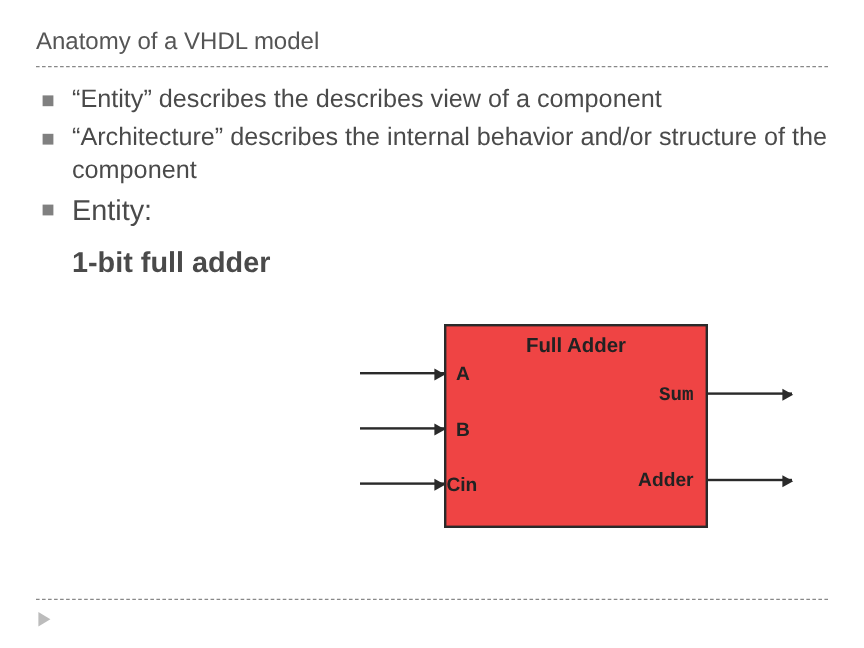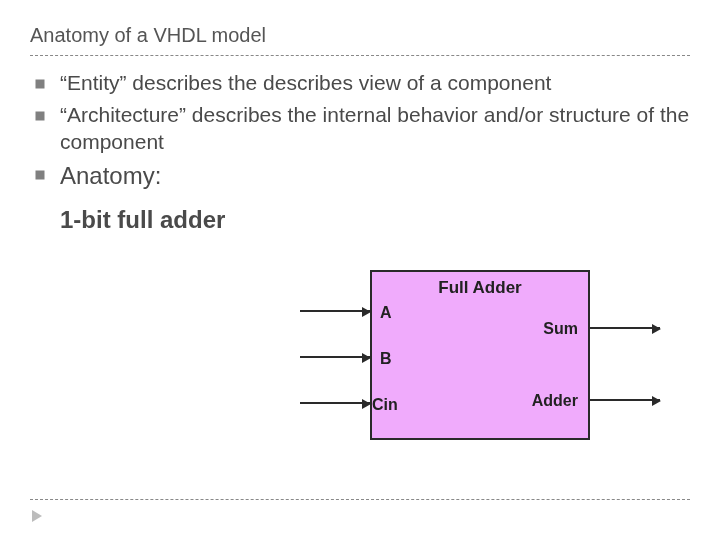--- a/index.html
+++ b/index.html
@@ -80,21 +80,21 @@
     top: 260px;
     width: 380px;
     height: 220px;
   }
   .adder-box {
     position: absolute;
     left: 70px;
     top: 10px;
     width: 220px;
     height: 170px;
-    background: #f0abfc;
+    background: #ef4444;
     border: 2px solid #2a2a2a;
     box-sizing: border-box;
   }
   .box-title {
     position: absolute;
     left: 0;
     top: 6px;
     width: 100%;
     text-align: center;
     font-size: 17px;
@@ -103,21 +103,21 @@
   }
   .port-label {
     position: absolute;
     font-size: 16px;
     font-weight: bold;
     color: #222;
   }
   .port-A   { left: 8px;  top: 32px; }
   .port-B   { left: 8px;  top: 78px; }
   .port-Cin { left: 0;  top: 124px; }
-  .port-Sum  { right: 10px; top: 48px; }
+  .port-Sum  { right: 10px; top: 48px; font-family: Liberation Mono, monospace; }
   .port-Cout { right: 10px; top: 120px; }
   .wire {
     position: absolute;
     height: 0;
     border-top: 2px solid #2a2a2a;
   }
   .wire::after {
     content: "";
     position: absolute;
     right: -1px;
@@ -161,21 +161,21 @@
 <div class="slide">
 
   <h1 class="title">Anatomy of a VHDL model</h1>
   <hr class="dash-rule">
 
   <div class="content">
     <ul class="bullets">
       <li>“Entity” describes the describes view of a component</li>
       <li>“Architecture” describes the internal behavior and/or structure of the component</li>
       <li>
-        <div class="example-label">Anatomy:</div>
+        <div class="example-label">Entity:</div>
         <div class="example-name">1-bit full adder</div>
       </li>
     </ul>
   </div>
 
   <div class="diagram">
     <div class="wire wire-inA"></div>
     <div class="wire wire-inB"></div>
     <div class="wire wire-inC"></div>
     <div class="adder-box">

